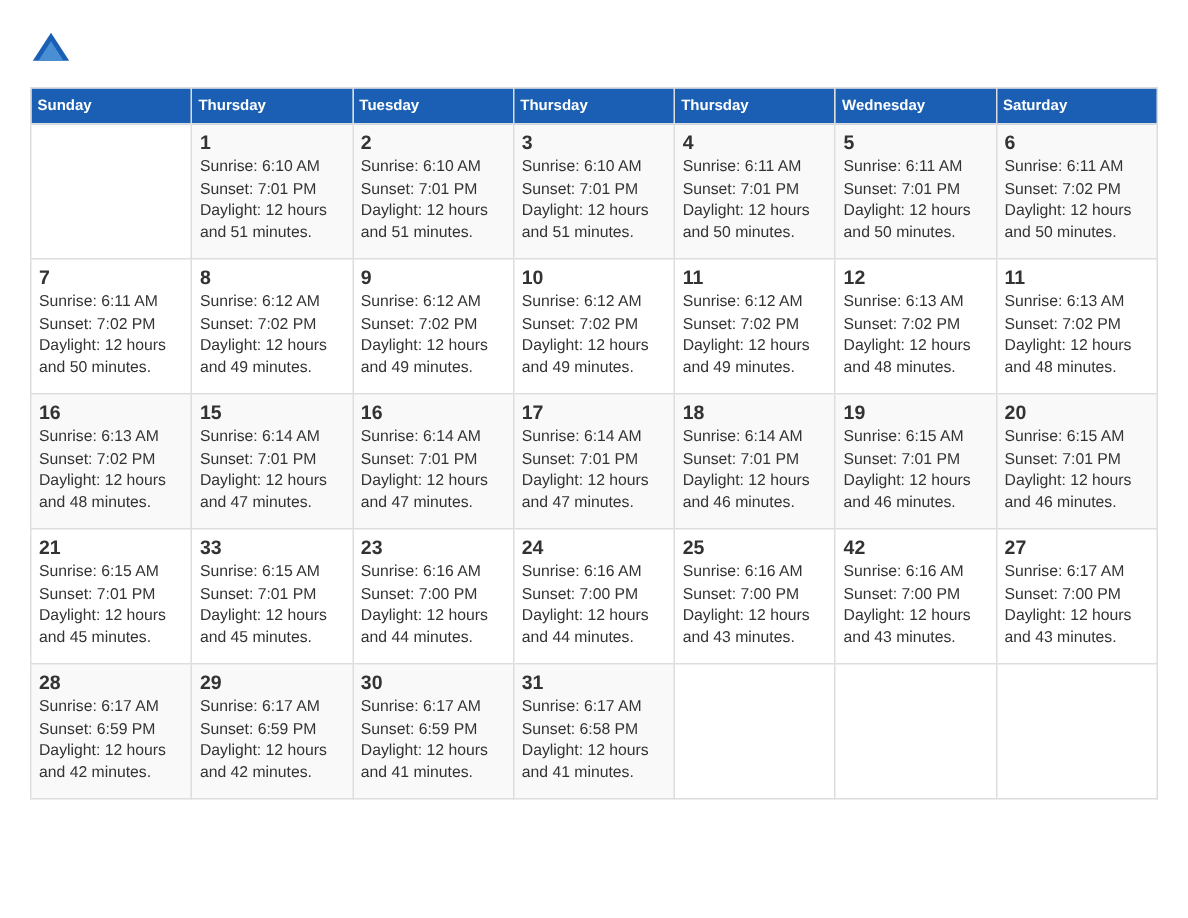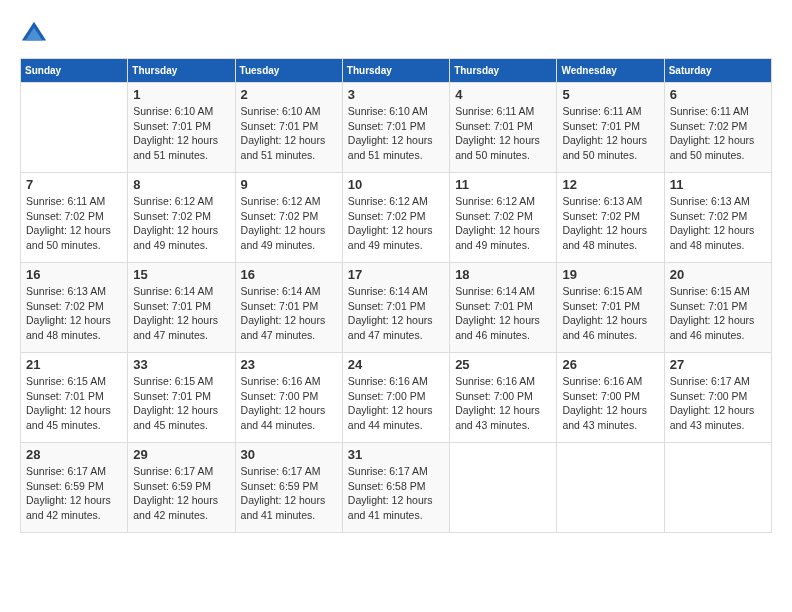--- a/index.html
+++ b/index.html
@@ -221,21 +221,21 @@
         </td>
         <td>
           <span class="day-number">24</span>
           <div class="day-info">Sunrise: 6:16 AM<br>Sunset: 7:00 PM<br>Daylight: 12 hours and 44 minutes.</div>
         </td>
         <td>
           <span class="day-number">25</span>
           <div class="day-info">Sunrise: 6:16 AM<br>Sunset: 7:00 PM<br>Daylight: 12 hours and 43 minutes.</div>
         </td>
         <td>
-          <span class="day-number">26</span>
+          <span class="day-number">42</span>
           <div class="day-info">Sunrise: 6:16 AM<br>Sunset: 7:00 PM<br>Daylight: 12 hours and 43 minutes.</div>
         </td>
         <td>
           <span class="day-number">27</span>
           <div class="day-info">Sunrise: 6:17 AM<br>Sunset: 7:00 PM<br>Daylight: 12 hours and 43 minutes.</div>
         </td>
       </tr>
       <tr>
         <td>
           <span class="day-number">28</span>

